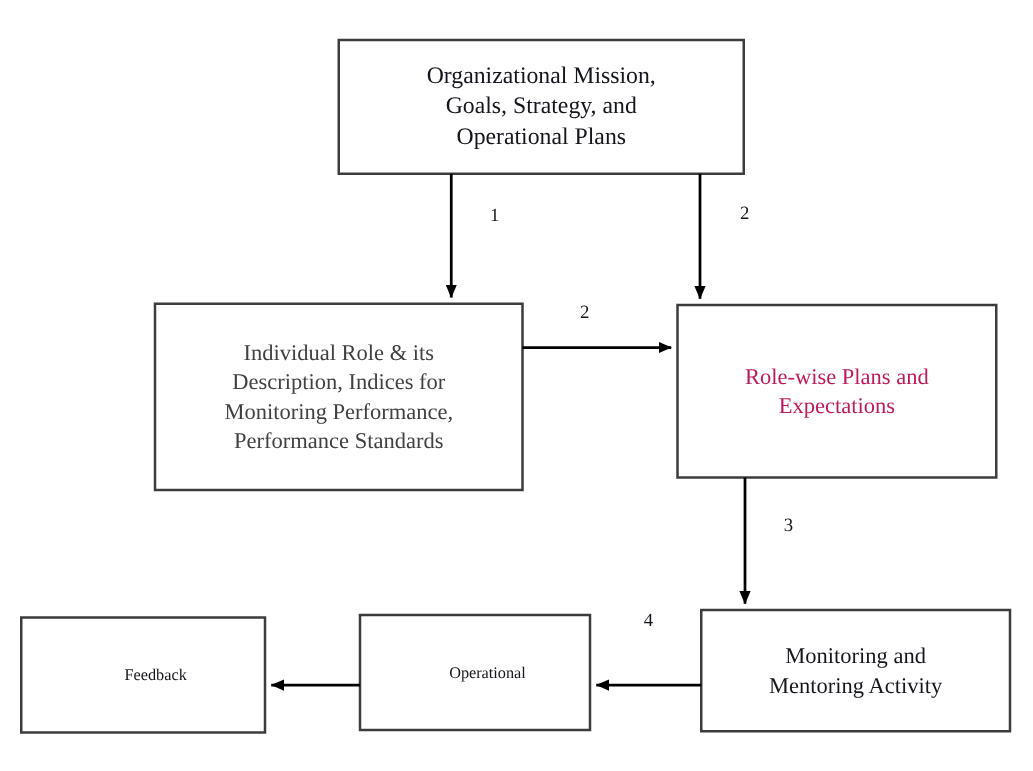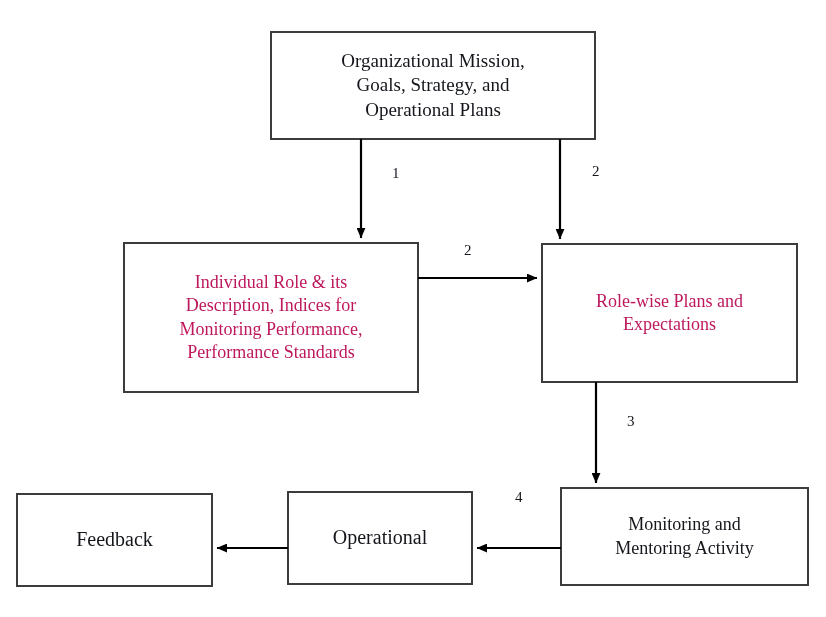--- a/index.html
+++ b/index.html
@@ -54,21 +54,21 @@
   .edge-label {
     position: absolute;
     color: #14161c;
     font-size: 15px;
     line-height: 1;
     text-align: center;
     pointer-events: none;
   }
   .size-lg { font-size: 19px; }
   .size-md { font-size: 18px; }
-  .size-sm { font-size: 20px; }
+  .size-sm { font-size: 13px; margin-left: 10px; }
 </style>
 </head>
 <body>
 
 <div id="diagram-root">
 
   <svg class="flow-canvas" viewBox="0 0 826 617">
     <defs>
       <marker id="arrow-head" markerWidth="11" markerHeight="9" refX="10.2" refY="4.5" orient="auto" markerUnits="userSpaceOnUse">
         <path d="M 0 0 L 10.5 4.5 L 0 9 z" fill="#000000"></path>
@@ -89,21 +89,21 @@
         <path class="connector" d="M 596 382 L 596 483" stroke="#000000" marker-end="url(#arrow-head)"></path>
         <path class="connector" d="M 561 548 L 477 548" stroke="#000000" marker-end="url(#arrow-head)"></path>
         <path class="connector" d="M 288 548 L 217 548" stroke="#000000" marker-end="url(#arrow-head)"></path>
       </g>
   </svg>
 
   <div id="labels-layer">
       <div class="node-label size-lg" style="left: 271px; top: 32px; width: 324px; height: 107px; color: rgb(20, 22, 28);">
         <span>Organizational Mission,<br>Goals, Strategy, and<br>Operational Plans</span>
       </div>
-      <div class="node-label size-md" style="left: 124px; top: 243px; width: 294px; height: 149px; color: #be185d;">
+      <div class="node-label size-md" style="left: 124px; top: 243px; width: 294px; height: 149px; color: #404040;">
         <span>Individual Role &amp; its<br>Description, Indices for<br>Monitoring Performance,<br>Performance Standards</span>
       </div>
       <div class="node-label size-md" style="left: 542px; top: 244px; width: 255px; height: 138px; color: #be185d;">
         <span>Role-wise Plans and<br>Expectations</span>
       </div>
       <div class="node-label size-md" style="left: 561px; top: 488px; width: 247px; height: 97px; color: rgb(20, 22, 28);">
         <span>Monitoring and<br>Mentoring Activity</span>
       </div>
       <div class="node-label size-sm" style="left: 288px; top: 492px; width: 184px; height: 92px; color: rgb(20, 22, 28);">
         <span>Operational</span>

